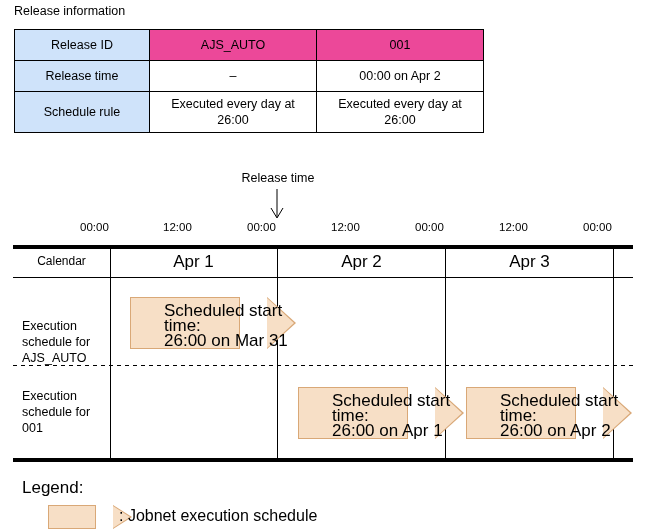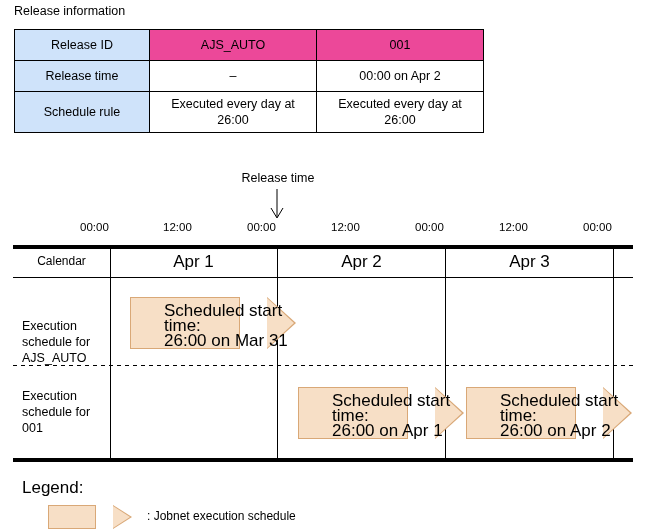--- a/index.html
+++ b/index.html
@@ -195,24 +195,23 @@
     position: absolute;
     left: 0; top: 1px;
     width: 0; height: 0;
     border-top: 11px solid transparent;
     border-bottom: 11px solid transparent;
     border-left: 17px solid #f7dfc6;
   }
   #legend-text {
     left: 119px;
     top: 508px;
-    font-size: 12px;
+    font-size: 16px;
     line-height: 16px;
     white-space: nowrap;
-    margin-left: 28px;
   }
 </style>
 </head>
 <body>
 
 <div class="abs" id="release-info-caption">Release information</div>
 
 <table class="abs" id="release-table">
   <tbody>
     <tr>

